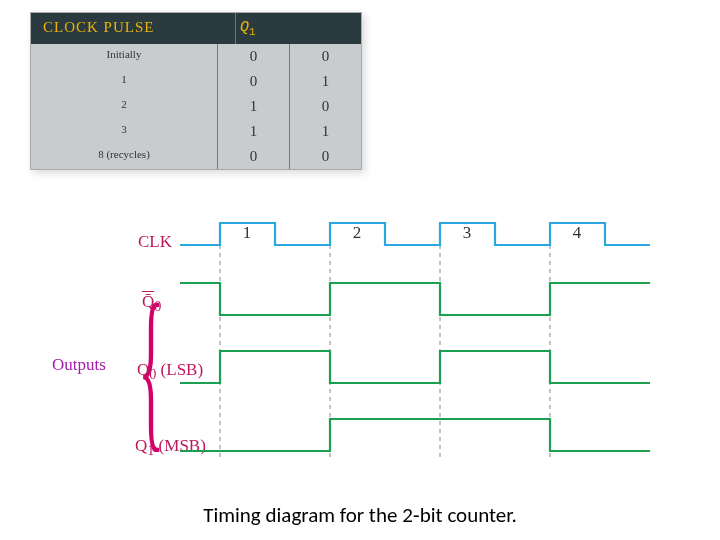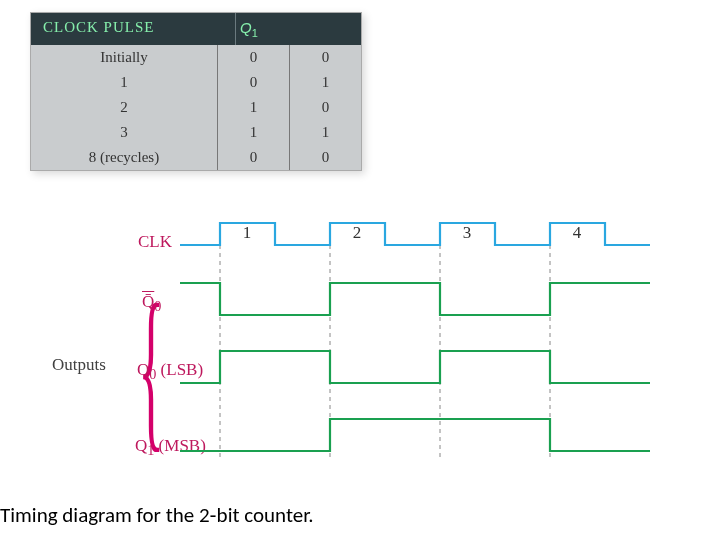--- a/index.html
+++ b/index.html
@@ -1,27 +1,27 @@
 <!DOCTYPE html>
 <html><head>
 <meta charset="utf-8">
 <style>
   body{margin:0;padding:14px;font-family:Calibri,Arial,sans-serif;width:720px;height:540px;box-sizing:border-box;background:#fff}
   .tbl{position:absolute;left:30px;top:12px;width:330px;border:1px solid #aaa;box-shadow:3px 3px 8px rgba(0,0,0,.15);background:#c9ccce}
-  .tbl-head{display:flex;background:#2b3a3f;color:#86efac;font-family:Georgia,serif}
+  .tbl-head{display:flex;background:#2b3a3f;color:#eab308;font-family:Georgia,serif}
   .tbl-head .c1{width:180px;padding:6px 12px;font-variant:small-caps;letter-spacing:1px;font-size:15px}
-  .tbl-head .cq{width:70px;padding:6px 4px;font-style:italic;font-size:15px;border-left:1px solid #6b7a7f;font-family:Liberation Sans, sans-serif}
+  .tbl-head .cq{width:70px;padding:6px 4px;font-style:italic;font-size:15px;border-left:1px solid #6b7a7f;font-family:Liberation Mono, monospace}
   .tbl-head .cq sub{font-size:11px;font-style:normal}
   .tbl-body{font-family:Georgia,serif;color:#333}
   .tbl-row{display:flex}
-  .tbl-row .c1{width:180px;padding:4px 12px;text-align:center;font-size:15px}
+  .tbl-row .c1{width:180px;padding:4px 12px;text-align:center;font-size:11px}
   .tbl-row .cq{width:70px;padding:4px 4px;text-align:center;font-size:15px;border-left:1px solid #777}
   .timing{position:absolute;left:50px;top:215px;width:620px;height:270px}
-  .caption{position:absolute;left:0;right:0;bottom:12px;font-size:21px}
-  .outputs-lbl{position:absolute;left:52px;top:355px;color:#404040;font-family:'Times New Roman',serif;font-size:17px}
+  .caption{position:absolute;left:0;right:0;bottom:12px;text-align:center;font-size:21px}
+  .outputs-lbl{position:absolute;left:52px;top:355px;color:#a21caf;font-family:'Times New Roman',serif;font-size:17px}
   .brace{position:absolute;left:108px;top:278px;color:#d4006a;font-family:'Times New Roman',serif;font-size:180px;line-height:180px;transform:scaleX(.3)}
   .sig-lbl{position:absolute;font-family:'Times New Roman',serif;font-size:17px;color:#be185d}
 </style>
 </head>
 <body>
 
 <div class="tbl">
   <div class="tbl-head">
     <div class="c1">CLOCK PULSE</div>
     <div class="cq"><span>Q</span><sub>1</sub></div>

